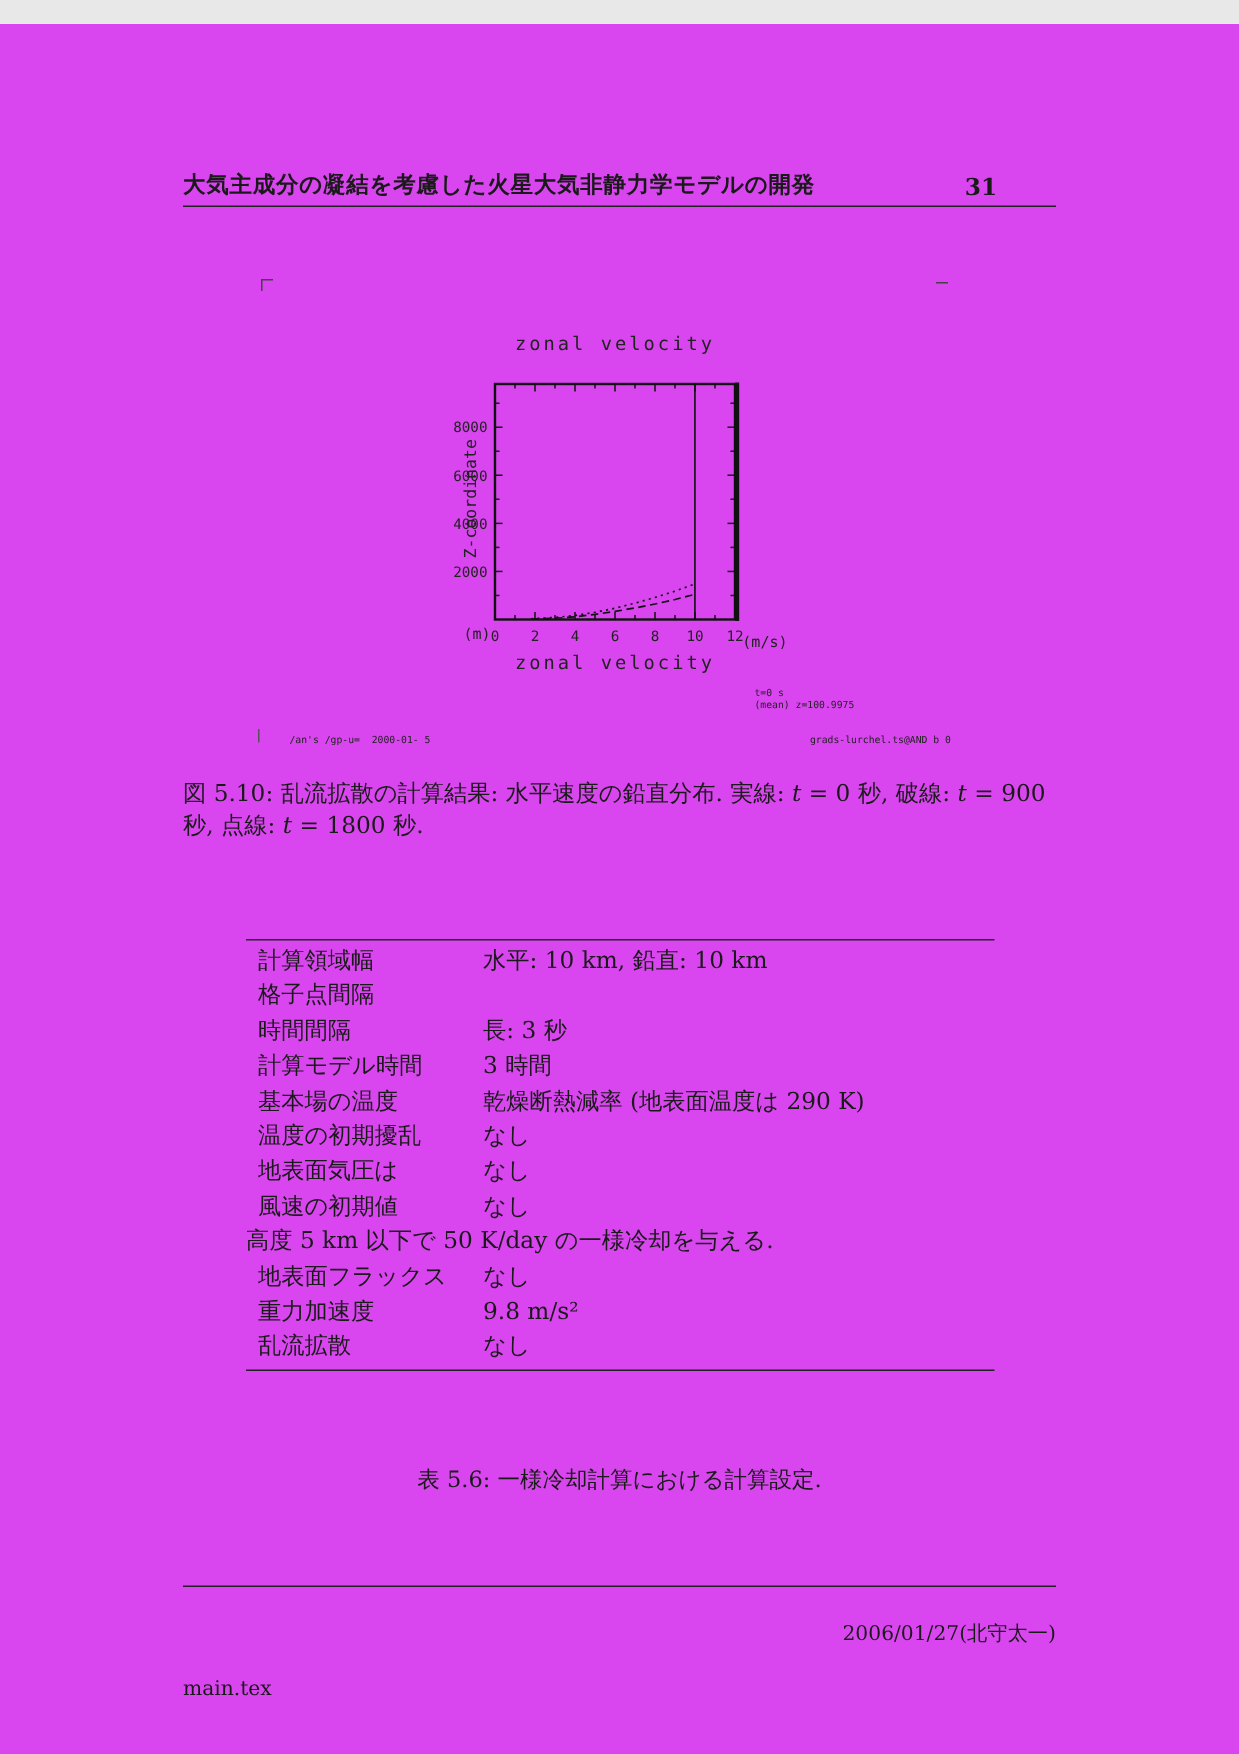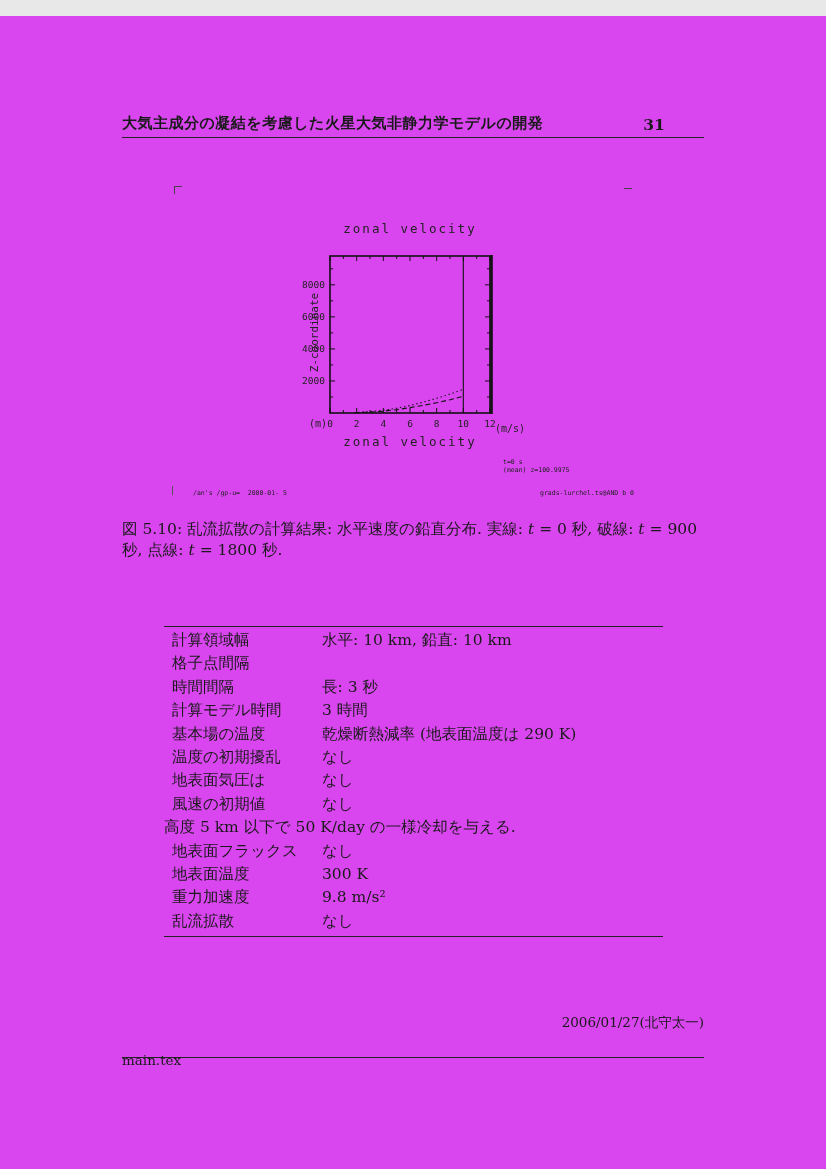--- a/index.html
+++ b/index.html
@@ -37,22 +37,22 @@
 
   
   .tbl{left:164px;top:610px;width:499px;border-top:1.4px solid #222;border-bottom:1.4px solid #222;
        padding:2px 0 3px 0;font-size:15.5px;}
   .t-row{display:flex;line-height:23.4px;}
   .t-label{width:150px;flex:none;padding-left:8px;}
   .t-value{flex:1;}
 
   
   .ftr-rule{left:122px;top:1041px;width:582px;height:0;border-top:1.2px solid #222;}
-  .ftr-left{left:122px;top:1036px;font-size:13.5px;text-align:right;}
-  .ftr-right{left:404px;top:998px;width:300px;text-align:right;font-size:13.5px;}
+  .ftr-left{left:122px;top:1102px;font-size:13.5px;text-align:right;}
+  .ftr-right{left:404px;top:1064px;width:300px;text-align:right;font-size:13.5px;}
 </style>
 </head>
 <body>
 
 <div class="page">
 
   <div class="abs hdr-title">大気主成分の凝結を考慮した火星大気非静力学モデルの開発</div>
   <div class="abs hdr-page">31</div>
   <div class="abs hdr-rule"></div>
 
@@ -172,31 +172,28 @@
         <span class="t-value">なし</span>
       </div>
       <div class="t-row">
         <span class="t-value">高度 5 km 以下で 50 K/day の一様冷却を与える.</span>
       </div>
       <div class="t-row">
         <span class="t-label">地表面フラックス</span>
         <span class="t-value">なし</span>
       </div>
       <div class="t-row">
-        <span class="t-label">地表面温度</span>
-        <span class="t-value">300 K</span>
-      </div>
-      <div class="t-row">
         <span class="t-label">重力加速度</span>
         <span class="t-value">9.8 m/s²</span>
       </div>
       <div class="t-row">
         <span class="t-label">乱流拡散</span>
         <span class="t-value">なし</span>
       </div>
     </div>
 
+  <div class="abs tbl-caption">表 5.6: 一様冷却計算における計算設定.</div>
 
   <div class="abs ftr-rule"></div>
   <div class="abs ftr-left">main.tex</div>
   <div class="abs ftr-right">2006/01/27(北守太一)</div>
 
 </div>
 
 </body></html>

